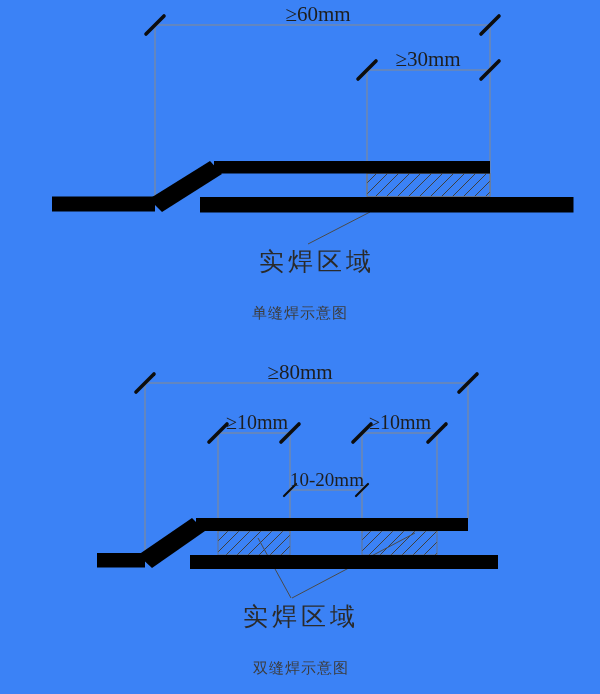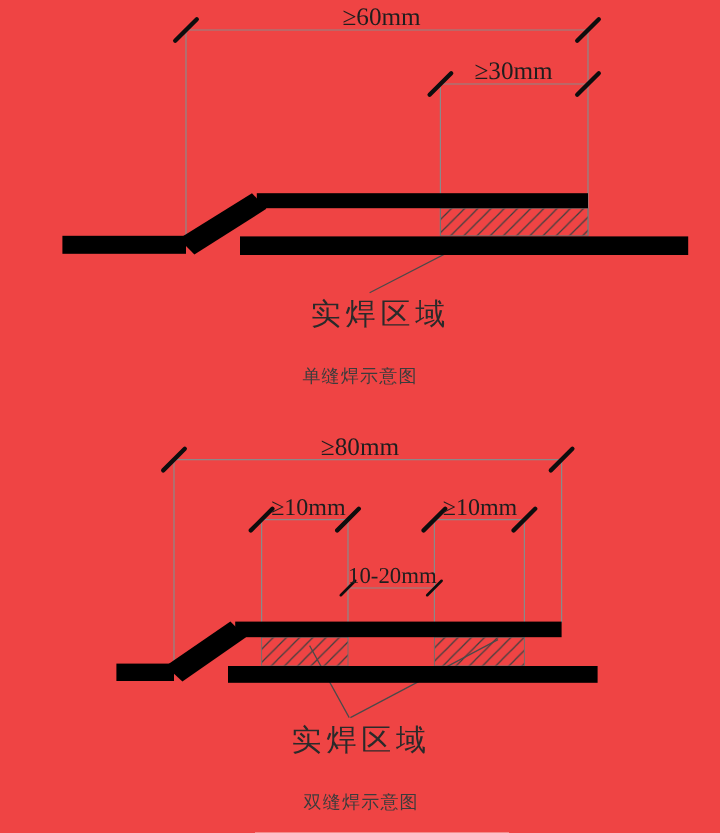--- a/index.html
+++ b/index.html
@@ -4,21 +4,21 @@
 <style>
   html, body {
     margin: 0;
     padding: 0;
     background: #ffffff;
   }
   .page {
     position: relative;
     width: 600px;
     height: 694px;
-    background: #ef4444;
+    background: #3b82f6;
     overflow: hidden;
   }
   svg {
     display: block;
   }
   .dim-text {
     font-family: "Liberation Serif", "DejaVu Serif", serif;
     fill: #1e1e1e;
   }
   .label-text {

